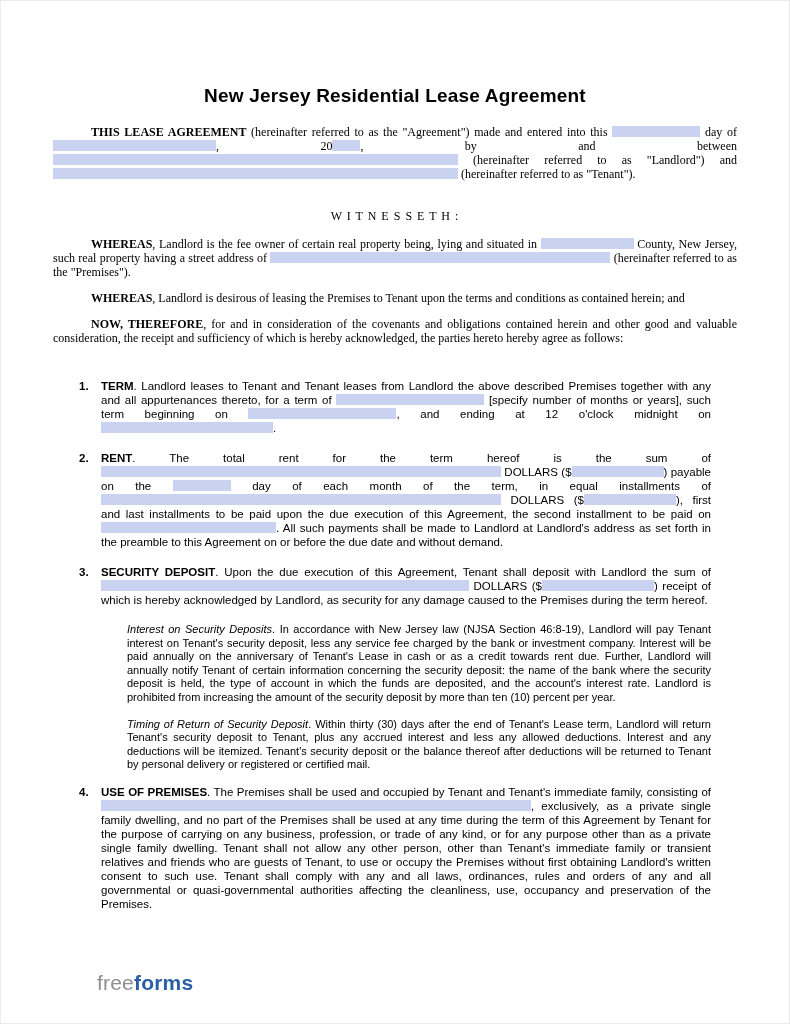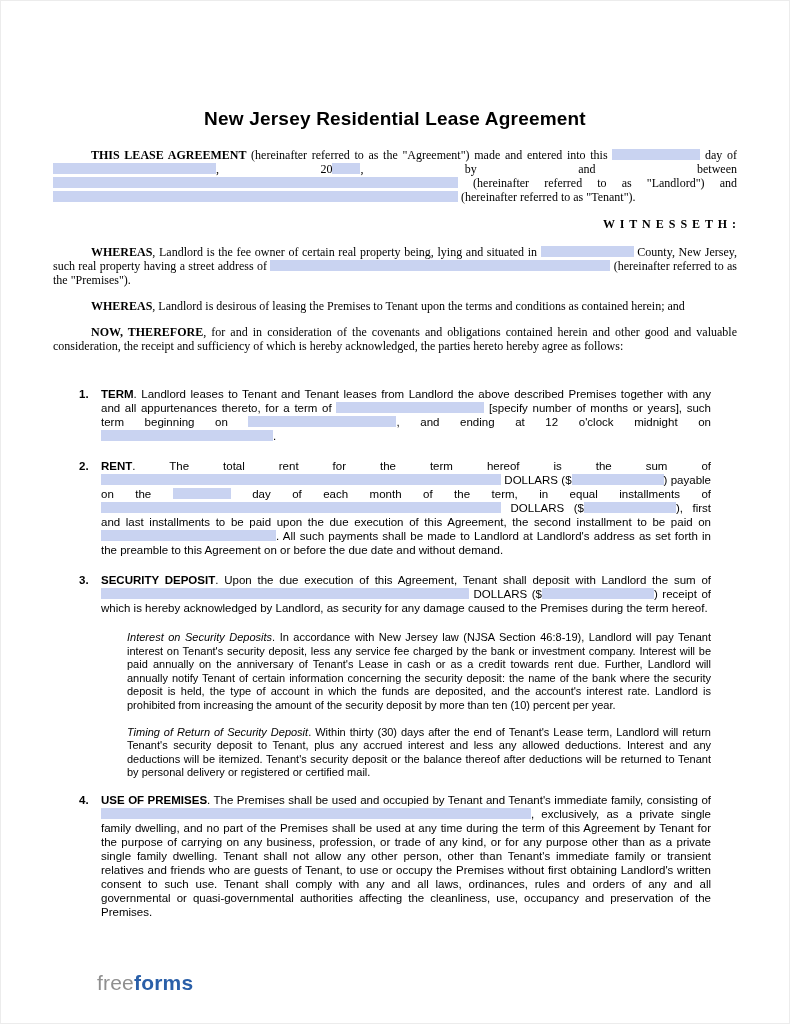--- a/index.html
+++ b/index.html
@@ -9,35 +9,35 @@
     --text:#000000;
     --page_bg:#ffffff;
   }
   html,body{margin:0;padding:0;background:#fdfdfd;}
   .page{
     width:790px;height:1024px;background:var(--page_bg);
     position:relative;overflow:hidden;box-sizing:border-box;
     border:1px solid #ececec;
     color:var(--text);
   }
-  .content{padding:107px 52px 0 52px;}
+  .content{padding:84px 52px 0 52px;}
   .title{
     font-family:"Liberation Sans",sans-serif;
     font-size:19px;font-weight:bold;text-align:center;
     margin:0 0 18px 0;letter-spacing:.2px;
   }
   p{margin:0 0 12px 0;}
   .serif{
     font-family:"Liberation Serif",serif;
     font-size:12px;line-height:14px;text-align:justify;
   }
   .indent{text-indent:38px;}
   .witnesseth{
-    font-weight:bold;letter-spacing:1px;text-align:right;
-    margin:13px 0 14px 0;
+    font-weight:normal;letter-spacing:1px;text-align:center;
+    margin:28px 0 14px 0;
   }
   .now-therefore{margin-bottom:34px;}
   .item{
     display:flex;margin:0 26px 16px 26px;
     font-family:"Liberation Sans",sans-serif;
     font-size:11.5px;line-height:14px;
   }
   .item .num{
     width:22px;flex-shrink:0;font-weight:bold;
   }

